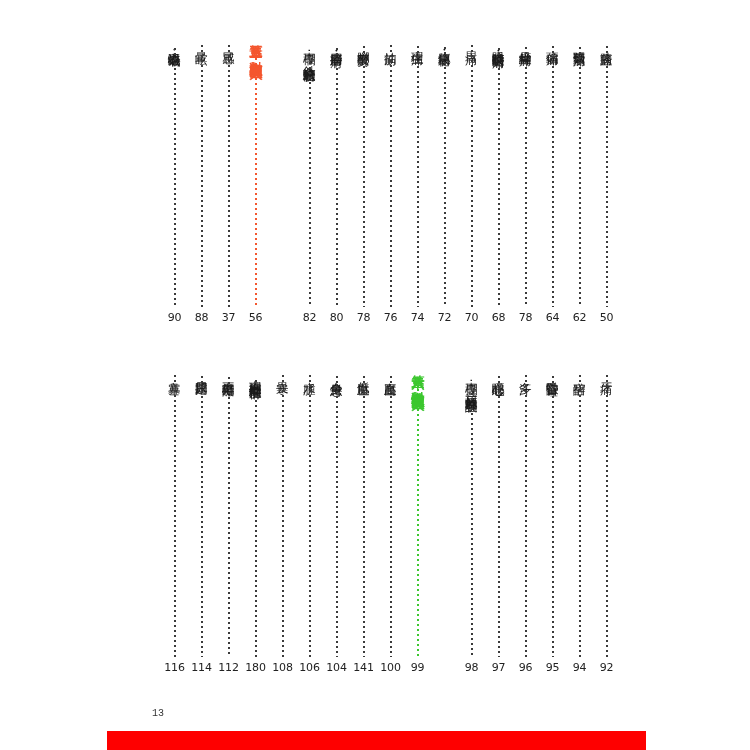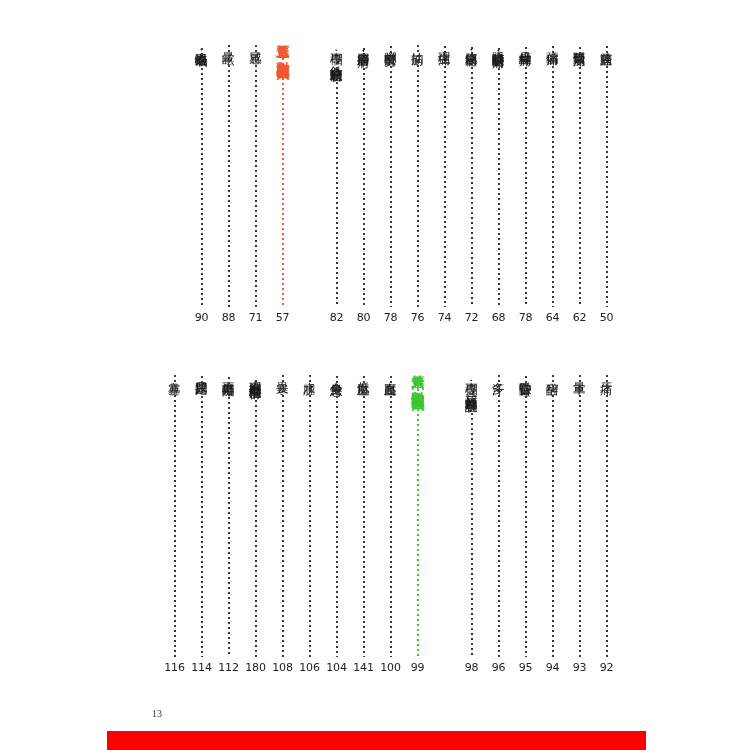--- a/index.html
+++ b/index.html
@@ -87,21 +87,21 @@
     letter-spacing: -0.2px;
   }
 
   
   #folio {
     position: absolute;
     left: 152px;
     top: 708px;
     font-size: 10px;
     color: #333;
-    font-family: Liberation Serif, serif;
+    font-family: Liberation Mono, monospace;
   }
   #bottom-bar {
     position: absolute;
     left: 107px;
     top: 731px;
     width: 539px;
     height: 19px;
     background: #fe0000;
   }
 </style>
@@ -130,20 +130,25 @@
         <div class="col-title">坐骨神經痛</div>
         <div class="leader"></div>
         <div class="page-num">78</div>
       </div>
       <div class="toc-col">
         <div class="col-title">眼睛疲勞・眼睛痛</div>
         <div class="leader"></div>
         <div class="page-num">68</div>
       </div>
       <div class="toc-col">
+        <div class="col-title">胃痛</div>
+        <div class="leader"></div>
+        <div class="page-num">70</div>
+      </div>
+      <div class="toc-col">
         <div class="col-title">腹痛・便祕</div>
         <div class="leader"></div>
         <div class="page-num">72</div>
       </div>
       <div class="toc-col">
         <div class="col-title">生理痛</div>
         <div class="leader"></div>
         <div class="page-num">74</div>
       </div>
       <div class="toc-col">
@@ -167,64 +172,64 @@
         <div class="page-num">82</div>
       </div>
       <div class="toc-col spacer">
         <div class="col-title"></div>
         <div class="leader"></div>
         <div class="page-num"></div>
       </div>
       <div class="toc-col chapter acute">
         <div class="col-title">第五章 對急症有效的穴位</div>
         <div class="leader"></div>
-        <div class="page-num">57</div>
+        <div class="page-num">56</div>
       </div>
       <div class="toc-col">
         <div class="col-title">感冒</div>
         <div class="leader"></div>
-        <div class="page-num">71</div>
+        <div class="page-num">37</div>
       </div>
       <div class="toc-col">
         <div class="col-title">眩暈</div>
         <div class="leader"></div>
         <div class="page-num">88</div>
       </div>
       <div class="toc-col">
         <div class="col-title">心悸・喘不過氣</div>
         <div class="leader"></div>
         <div class="page-num">90</div>
       </div>
     </div>
 
   <div class="toc-section" id="section-chronic">
       <div class="toc-col">
         <div class="col-title">牙痛</div>
         <div class="leader"></div>
         <div class="page-num">92</div>
       </div>
       <div class="toc-col">
-        <div class="col-title">暈車</div>
-        <div class="leader"></div>
-        <div class="page-num">93</div>
-      </div>
-      <div class="toc-col">
         <div class="col-title">宿醉</div>
         <div class="leader"></div>
         <div class="page-num">94</div>
       </div>
       <div class="toc-col">
         <div class="col-title">昏昏欲睡</div>
         <div class="leader"></div>
         <div class="page-num">95</div>
       </div>
       <div class="toc-col">
         <div class="col-title">多汗</div>
         <div class="leader"></div>
         <div class="page-num">96</div>
+      </div>
+      <div class="toc-col">
+        <div class="col-title">噁心想吐</div>
+        <div class="leader"></div>
+        <div class="page-num">97</div>
       </div>
       <div class="toc-col">
         <div class="col-title">專欄：貝原益軒的《養生訓》</div>
         <div class="leader"></div>
         <div class="page-num">98</div>
       </div>
       <div class="toc-col spacer">
         <div class="col-title"></div>
         <div class="leader"></div>
         <div class="page-num"></div>

